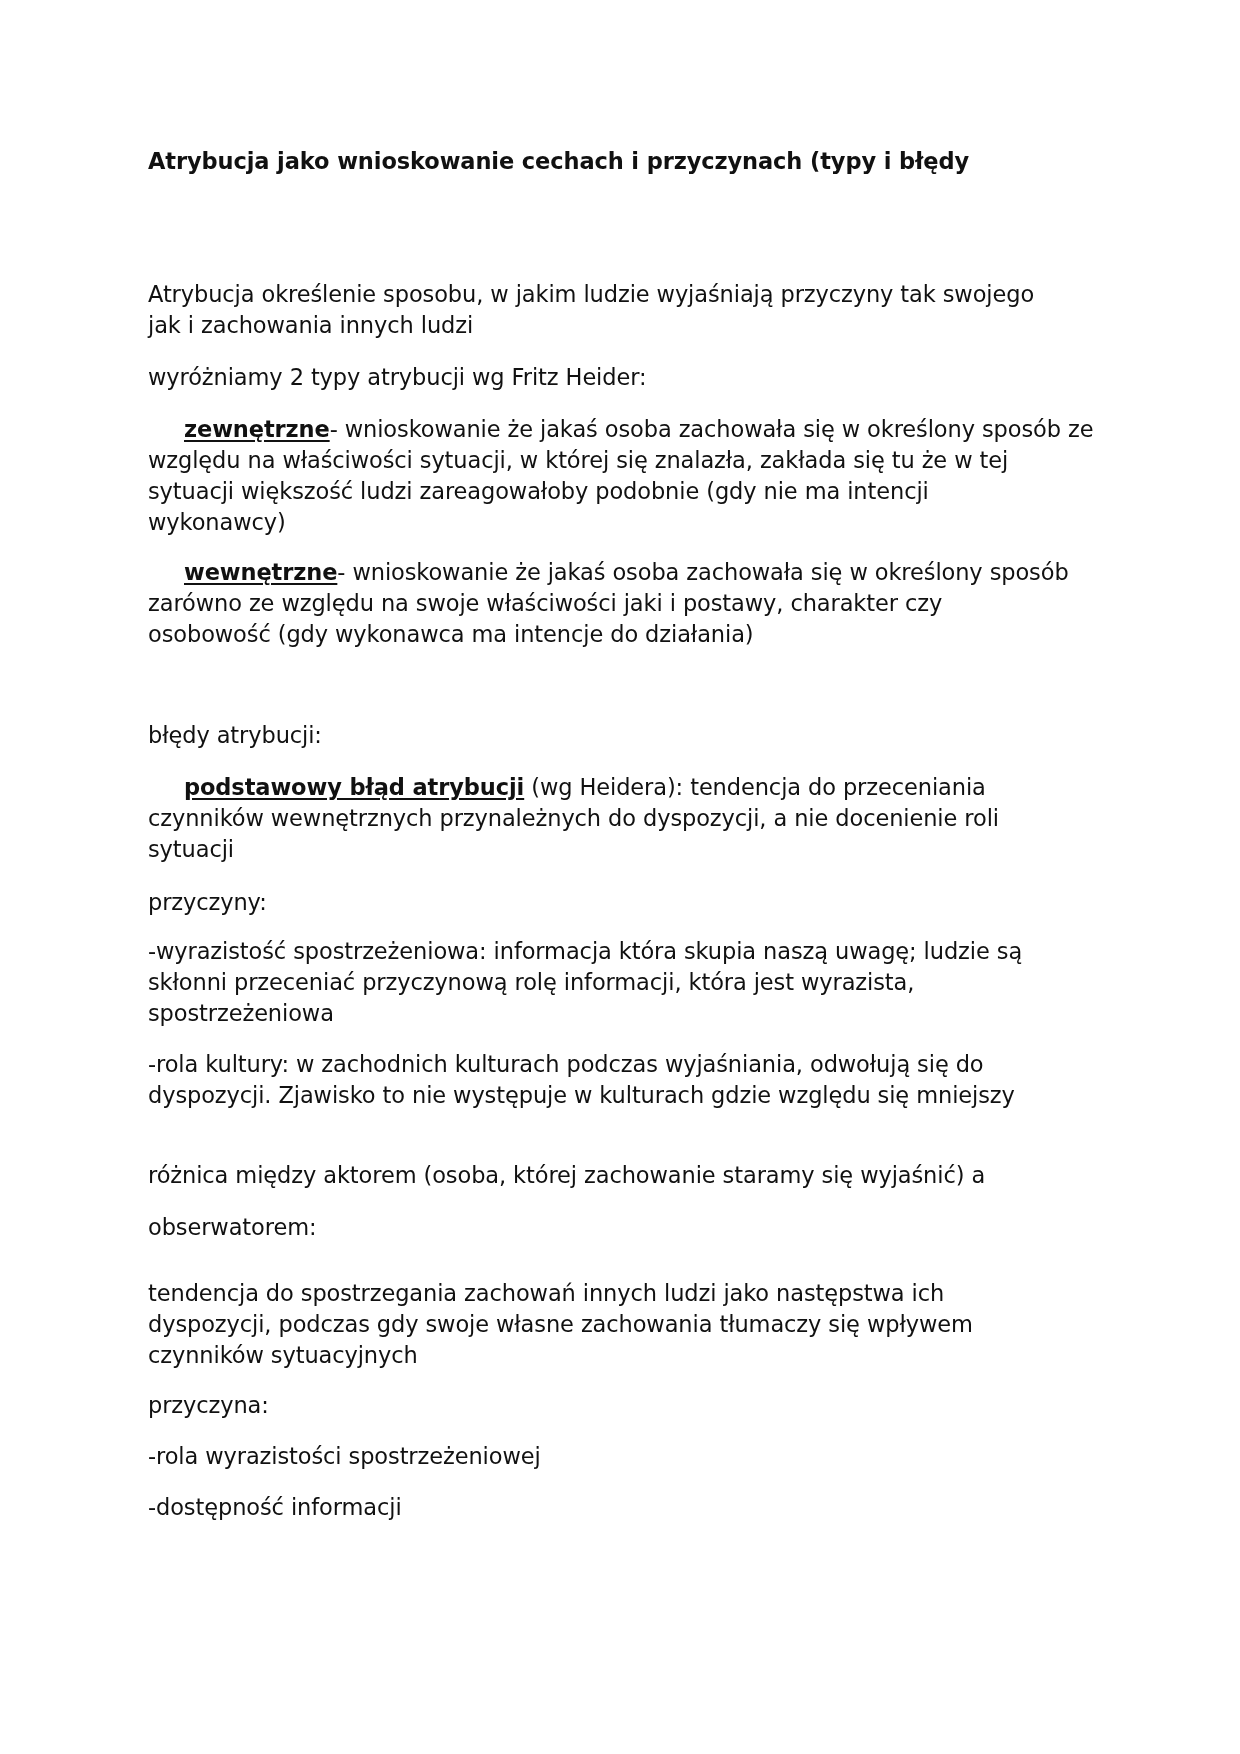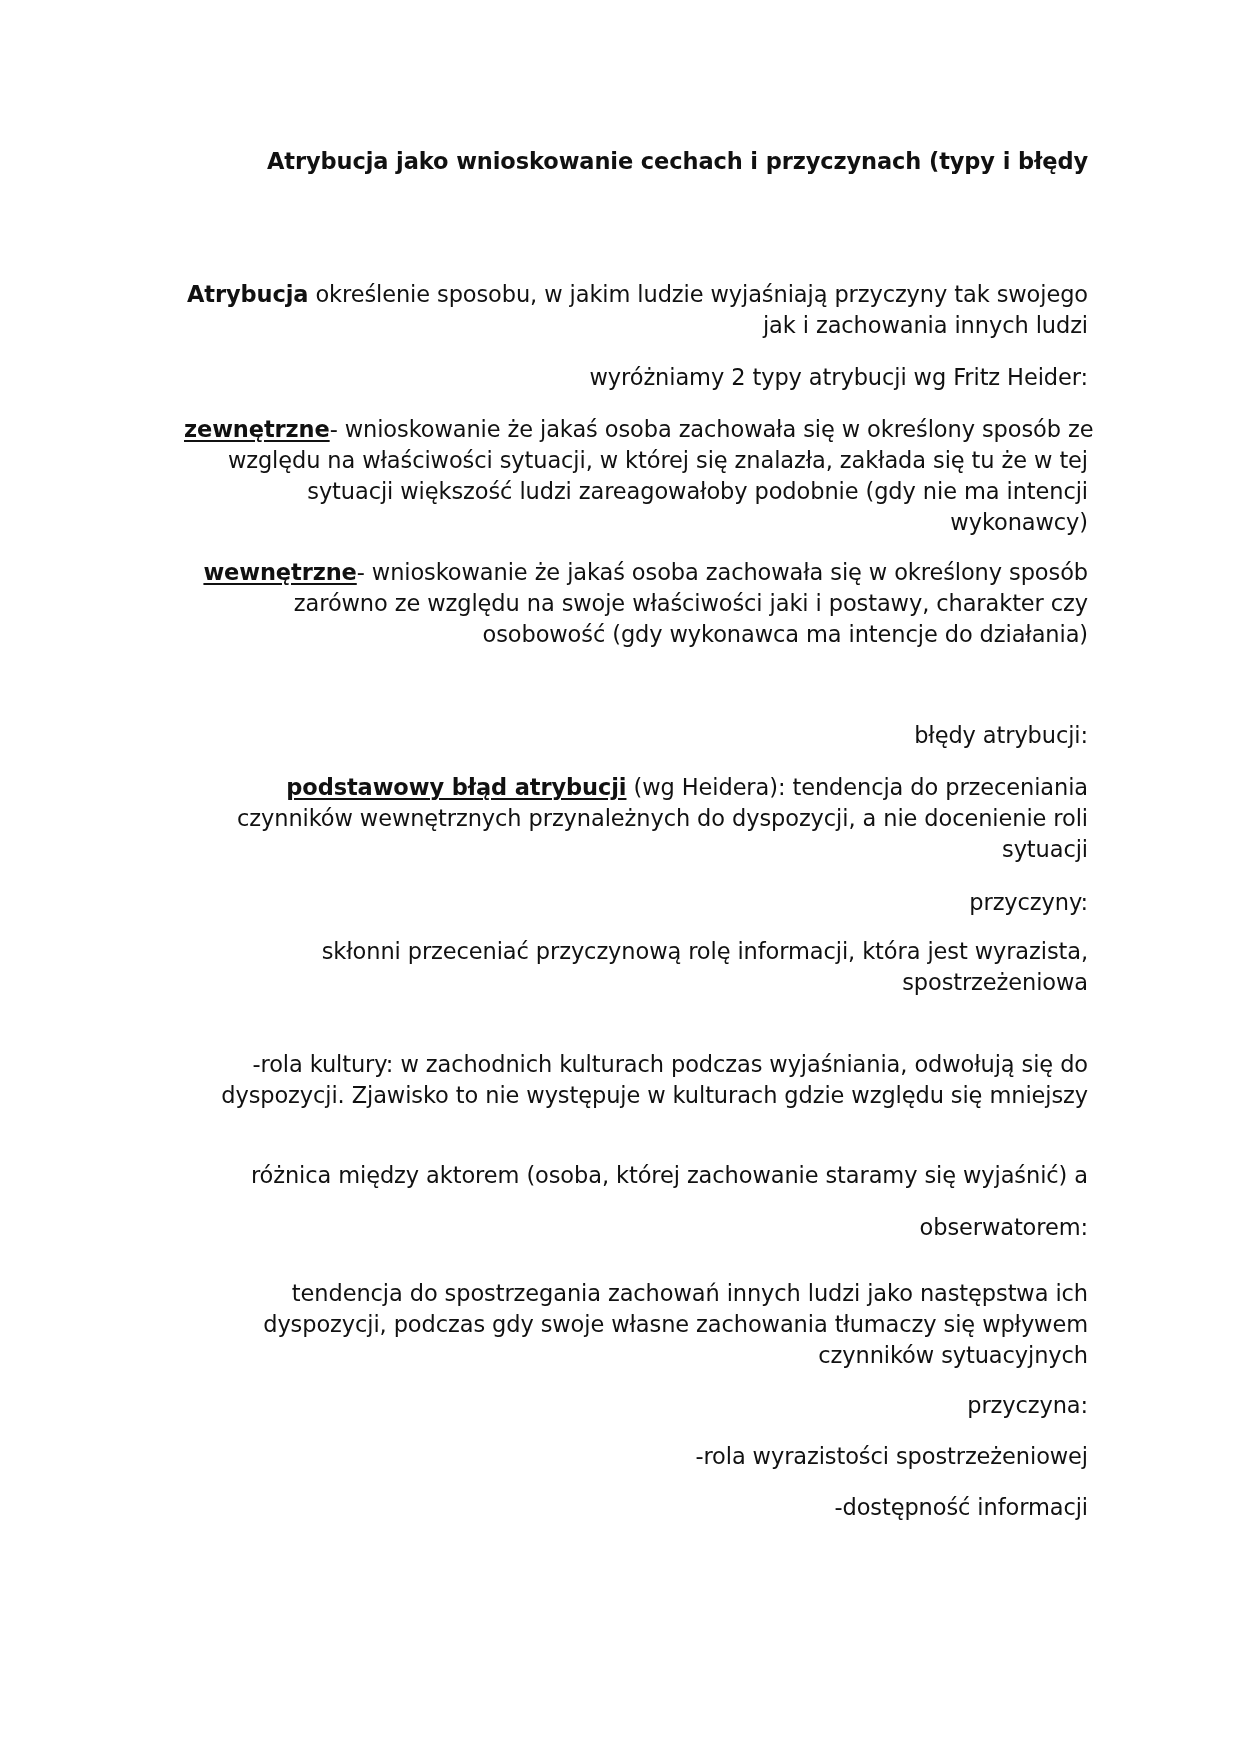--- a/index.html
+++ b/index.html
@@ -14,38 +14,37 @@
       overflow: hidden;
       font-family: "DejaVu Sans", sans-serif;
       color: #111111;
     }
     .page {
       position: absolute;
       left: 0; top: 0;
       width: 1240px;
       height: 1754px;
       background: #ffffff;
-      text-align: right;
     }
     .para {
       position: absolute;
       left: 148px;
       width: 940px;
       font-size: 22.5px;
       line-height: 31px;
       margin: 0;
       letter-spacing: -0.1px;
       white-space: normal;
     }
     .title {
       font-weight: bold;
       font-size: 22.5px;
       line-height: 31px;
     }
-    .bold { font-weight: bold; }
+    .bold { font-weight: normal; }
     .bold-u {
       font-weight: bold;
       text-decoration: underline;
       text-decoration-thickness: 2px;
       text-underline-offset: 3px;
       margin-left: 36px;
     }
     .line { display: block; white-space: nowrap; }
   </style>
 </head>
@@ -87,20 +86,21 @@
     <span class="line"><span class="bold-u">podstawowy błąd atrybucji</span><span> (wg Heidera): tendencja do przeceniania</span></span>
     <span class="line">czynników wewnętrznych przynależnych do dyspozycji, a nie docenienie roli</span>
     <span class="line">sytuacji</span>
   </p>
 
   <p class="para" style="top:887px;">
     <span class="line">przyczyny:</span>
   </p>
 
   <p class="para" style="top:936px;">
+    <span class="line">-wyrazistość spostrzeżeniowa: informacja która skupia naszą uwagę; ludzie są</span>
     <span class="line">skłonni przeceniać przyczynową rolę informacji, która jest wyrazista,</span>
     <span class="line">spostrzeżeniowa</span>
   </p>
 
   <p class="para" style="top:1049px;">
     <span class="line">-rola kultury: w zachodnich kulturach podczas wyjaśniania, odwołują się do</span>
     <span class="line">dyspozycji. Zjawisko to nie występuje w kulturach gdzie względu się mniejszy</span>
   </p>
 
   <p class="para" style="top:1160px;">

